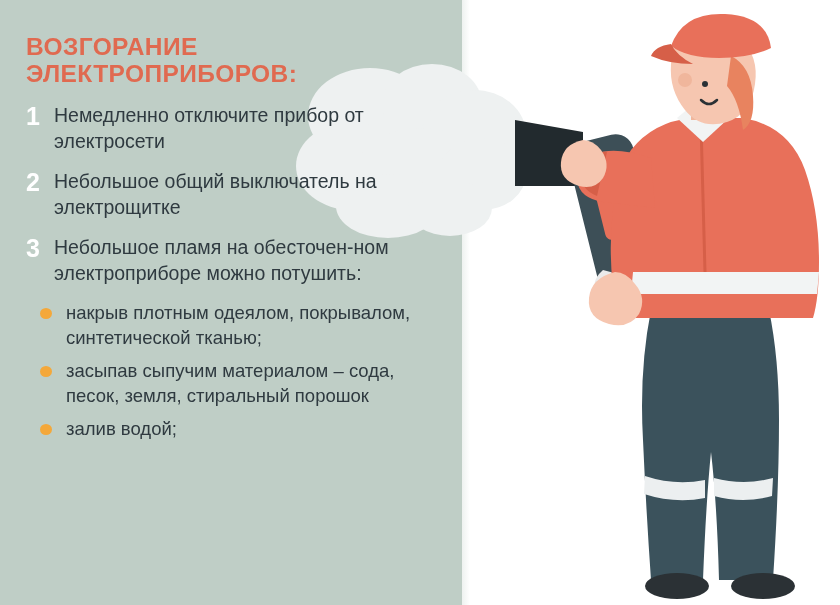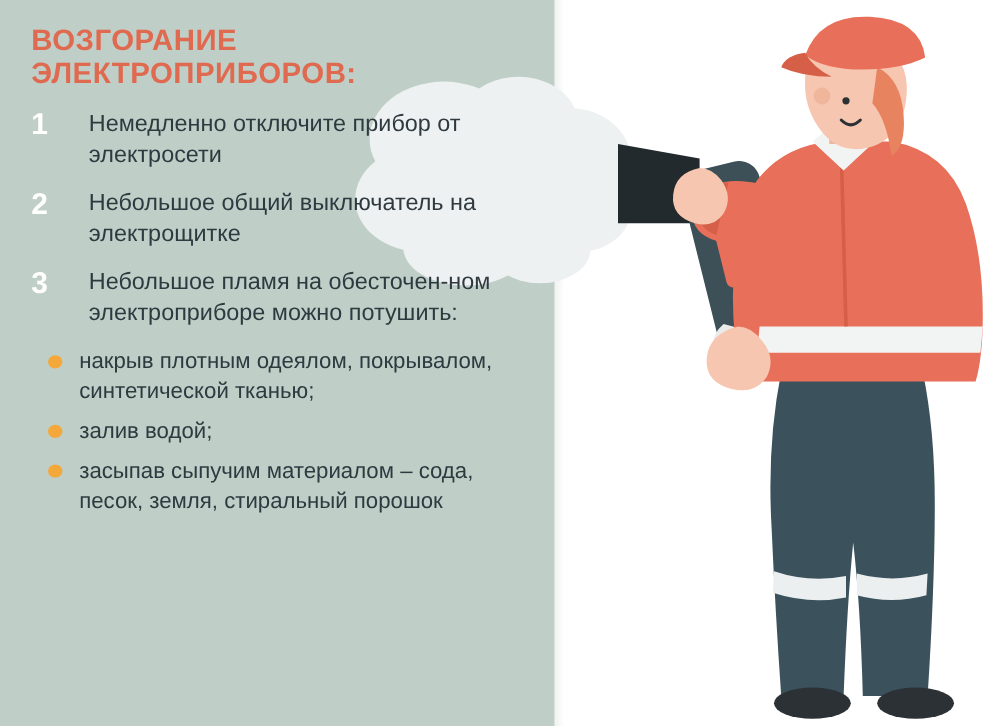--- a/index.html
+++ b/index.html
@@ -34,21 +34,21 @@
     position: absolute;
     left: 440px;
     top: 0;
     width: 30px;
     height: 605px;
     background: linear-gradient(to right, rgba(191,206,198,1), rgba(191,206,198,0));
   }
   .content {
     position: absolute;
     left: 26px;
-    top: 22px;
+    top: 34px;
     width: 424px;
   }
   .title {
     color: #e06a50;
     font-size: 24.5px;
     font-weight: bold;
     letter-spacing: 0.4px;
     margin: 0 0 14px 0;
     line-height: 1.1;
     font-family: "Liberation Sans", sans-serif;
@@ -71,21 +71,20 @@
     font-weight: bold;
     line-height: 26px;
     text-align: left;
     padding-top: 1px;
   }
   .step-text {
     color: #2f3a40;
     font-size: 19.5px;
     line-height: 26px;
     max-width: 392px;
-    margin-left: 20px;
   }
   .bullets {
     margin: 4px 0 0 0;
     padding: 0;
     list-style: none;
   }
   .bullet {
     display: flex;
     align-items: flex-start;
     margin-bottom: 8px;
@@ -208,22 +207,22 @@
       </li>
     </ul>
 
     <ul class="bullets">
       <li class="bullet">
         <span class="dot"></span>
         <span class="bullet-text">накрыв плотным одеялом, покрывалом, синтетической тканью;</span>
       </li>
       <li class="bullet">
         <span class="dot"></span>
-        <span class="bullet-text">залив водой;</span>
+        <span class="bullet-text">засыпав сыпучим материалом – сода, песок, земля, стиральный порошок</span>
       </li>
       <li class="bullet">
         <span class="dot"></span>
-        <span class="bullet-text">засыпав сыпучим материалом – сода, песок, земля, стиральный порошок</span>
+        <span class="bullet-text">залив водой;</span>
       </li>
     </ul>
   </div>
 
 </div>
 
 </body></html>

